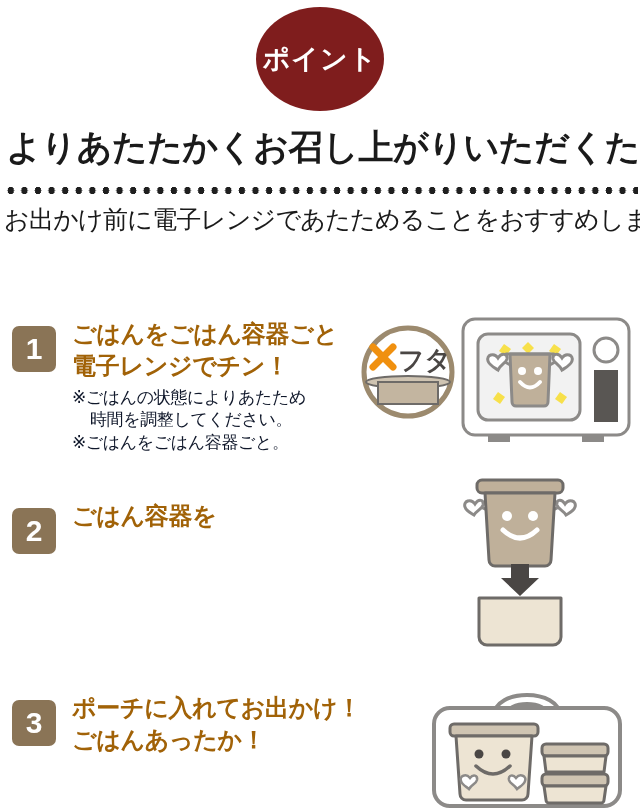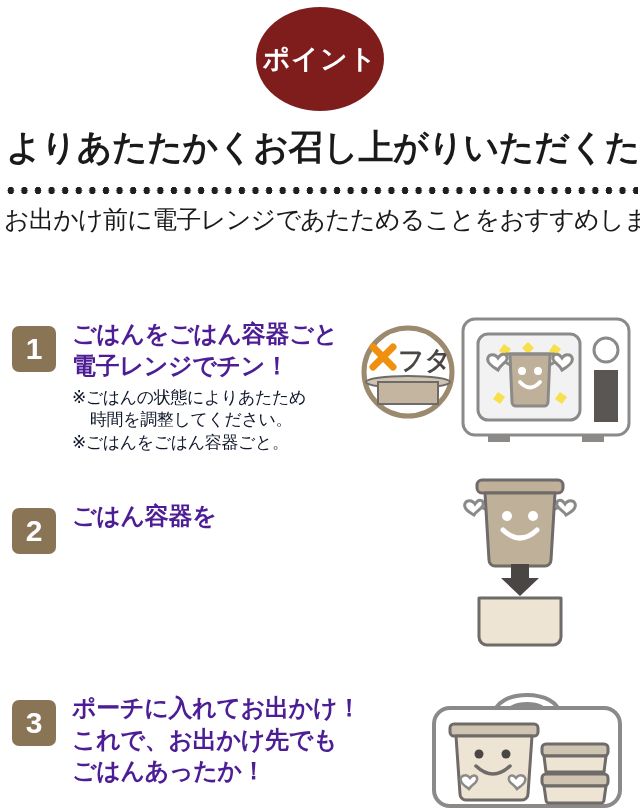--- a/index.html
+++ b/index.html
@@ -107,21 +107,21 @@
   .step-3 .step-badge { top: 20px; }
 
   .step-text { position: absolute; left: 72px; }
   .step-1 .step-text { top: 0px; }
   .step-2 .step-text { top: 32px; }
   .step-3 .step-text { top: 12px; }
 
   .step-title-line {
     font-size: 24px;
     font-weight: bold;
-    color: #4c1d95;
+    color: #a16207;
     line-height: 1.32;
     letter-spacing: -0.3px;
     white-space: nowrap;
   }
   .step-note-line {
     font-size: 17px;
     color: #0f172a;
     line-height: 1.3;
     letter-spacing: -0.4px;
     white-space: nowrap;
@@ -250,21 +250,20 @@
     <path d="M56 92 L74 92 L74 106 L84 106 L65 124 L46 106 L56 106 Z" fill="#4a4644"></path>
 
     <path d="M24 126 L106 126 L106 165 a8 8 0 0 1 -8 8 L32 173 a8 8 0 0 1 -8 -8 Z" fill="#ede4d3" stroke="#6e6b68" stroke-width="3" stroke-linejoin="round"></path>
   </svg>
 </div>
 
 <div class="step step-3">
   <div class="step-badge">3</div>
   <div class="step-text">
     <div class="step-title-line">ポーチに入れてお出かけ！</div>
-    <div class="step-title-line">これで、お出かけ先でも</div>
     <div class="step-title-line">ごはんあったか！</div>
   </div>
 </div>
 
 <div class="art art-step3">
   <svg width="206" height="126" viewBox="0 0 206 126">
 
     <path d="M70 34 C70 6 136 6 136 34" fill="none" stroke="#8c8a88" stroke-width="4"></path>
     <path d="M82 34 C82 18 124 18 124 34" fill="none" stroke="#8c8a88" stroke-width="4"></path>
 

